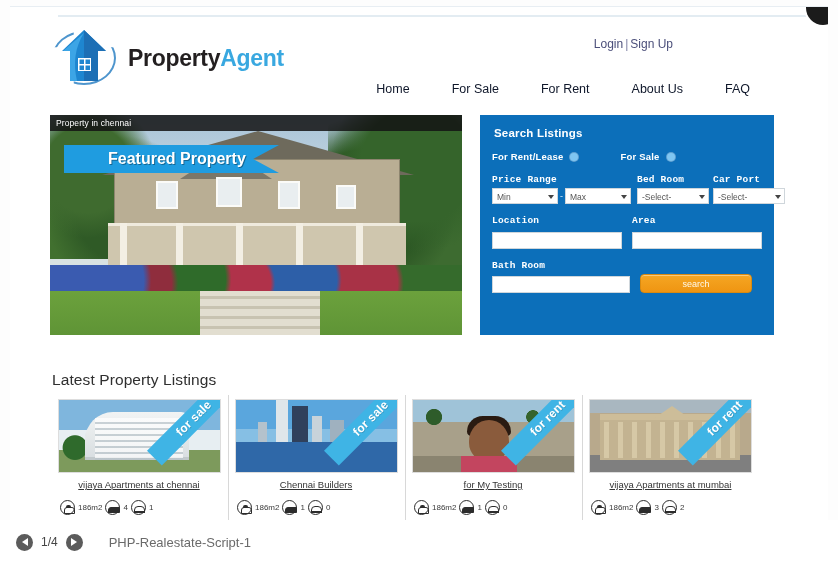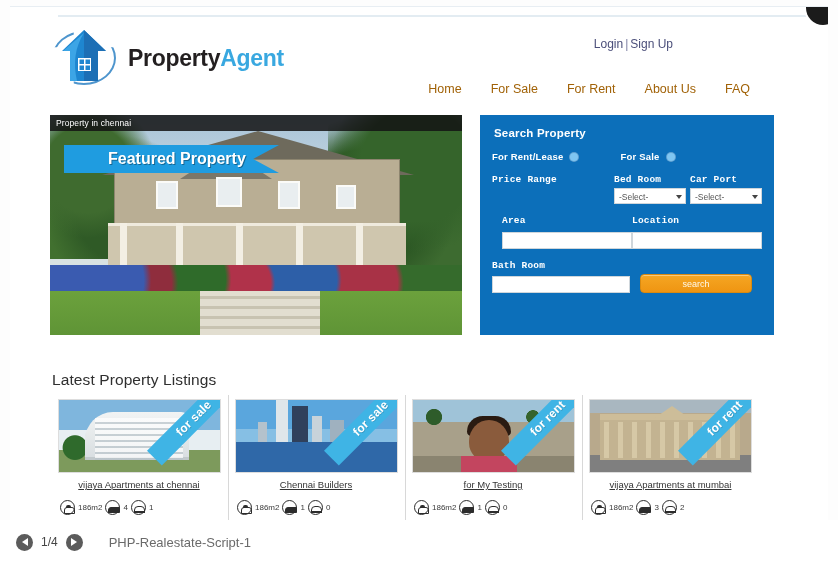--- a/index.html
+++ b/index.html
@@ -45,21 +45,21 @@
 
   .auth-links {
     position: absolute; right: 155px; top: 30px;
     font-size: 12px; color: #4b4f7a; white-space: nowrap;
   }
   .auth-links span { cursor: pointer; }
   .auth-sep { color: #7d7fa2; margin: 0 2px; }
 
   .mainnav {
     position: absolute; right: 78px; top: 75px;
-    display: flex; gap: 29px; font-size: 12.5px; color: #a16207; white-space: nowrap;
+    display: flex; gap: 42px; font-size: 12.5px; color: #0f172a; white-space: nowrap;
   }
   .mainnav .nav-item { cursor: pointer; }
 
   
   .hero-row { position: absolute; left: 40px; top: 108px; width: 744px; height: 222px; }
 
   .featured {
     position: absolute; left: 0; top: 0; width: 412px; height: 220px;
     overflow: hidden; background: #6f8b4f;
   }
@@ -326,60 +326,71 @@
         <div class="feat-col" style="left:246px;"></div>
         <div class="feat-col" style="left:306px;"></div>
         <div class="feat-grass"></div>
         <div class="feat-walk"></div>
         <div class="feat-flowers"></div>
         <div class="feat-caption">Property in chennai</div>
         <div class="feat-ribbon">Featured Property</div>
       </div>
 
       <div class="search-panel">
-        <div class="sp-title">Search Property</div>
+        <div class="sp-title">Search Listings</div>
 
         <div class="sp-row">
           <span class="sp-radio-lbl">For Rent/Lease</span>
           <span class="radio"></span>
           <span class="sp-gap"></span>
           <span class="sp-radio-lbl">For Sale</span>
           <span class="radio"></span>
         </div>
 
         <div class="sp-grid">
           <div class="sp-col-price">
             <span class="sp-label">Price Range</span>
+            <div class="sel-pair">
+              <div class="sel sel-min">
+                <span>Min</span>
+                <span class="caret"></span>
+              </div>
+              <span class="dash">-</span>
+              <div class="sel sel-max">
+                <span>Max</span>
+                <span class="caret"></span>
+              </div>
+            </div>
           </div>
 
           <div class="sp-col-bed">
             <span class="sp-label">Bed Room</span>
             <div class="sel sel-sm">
               <span>-Select-</span>
               <span class="caret"></span>
             </div>
           </div>
 
           <div class="sp-col-car">
             <span class="sp-label">Car Port</span>
             <div class="sel sel-sm">
               <span>-Select-</span>
               <span class="caret"></span>
             </div>
           </div>
         </div>
 
         <div class="fields-row">
+          <div class="field-col">
+            <span class="sp-label">Location</span>
+            <input class="txt" type="text" value="" placeholder="" style="">
+          </div>
           <div class="field-col second">
             <span class="sp-label">Area</span>
             <input class="txt" type="text" value="" style="">
-          </div>
-          <div class="field-col">
-            <span class="sp-label">Location</span>
-            <input class="txt" type="text" value="" placeholder="" style="">
           </div>
         </div>
 
         <div class="bottom-row">
           <div class="field-col">
             <span class="sp-label">Bath Room</span>
             <input class="txt" type="text" value="" style="">
           </div>
           <button class="btn-search">search</button>
         </div>

